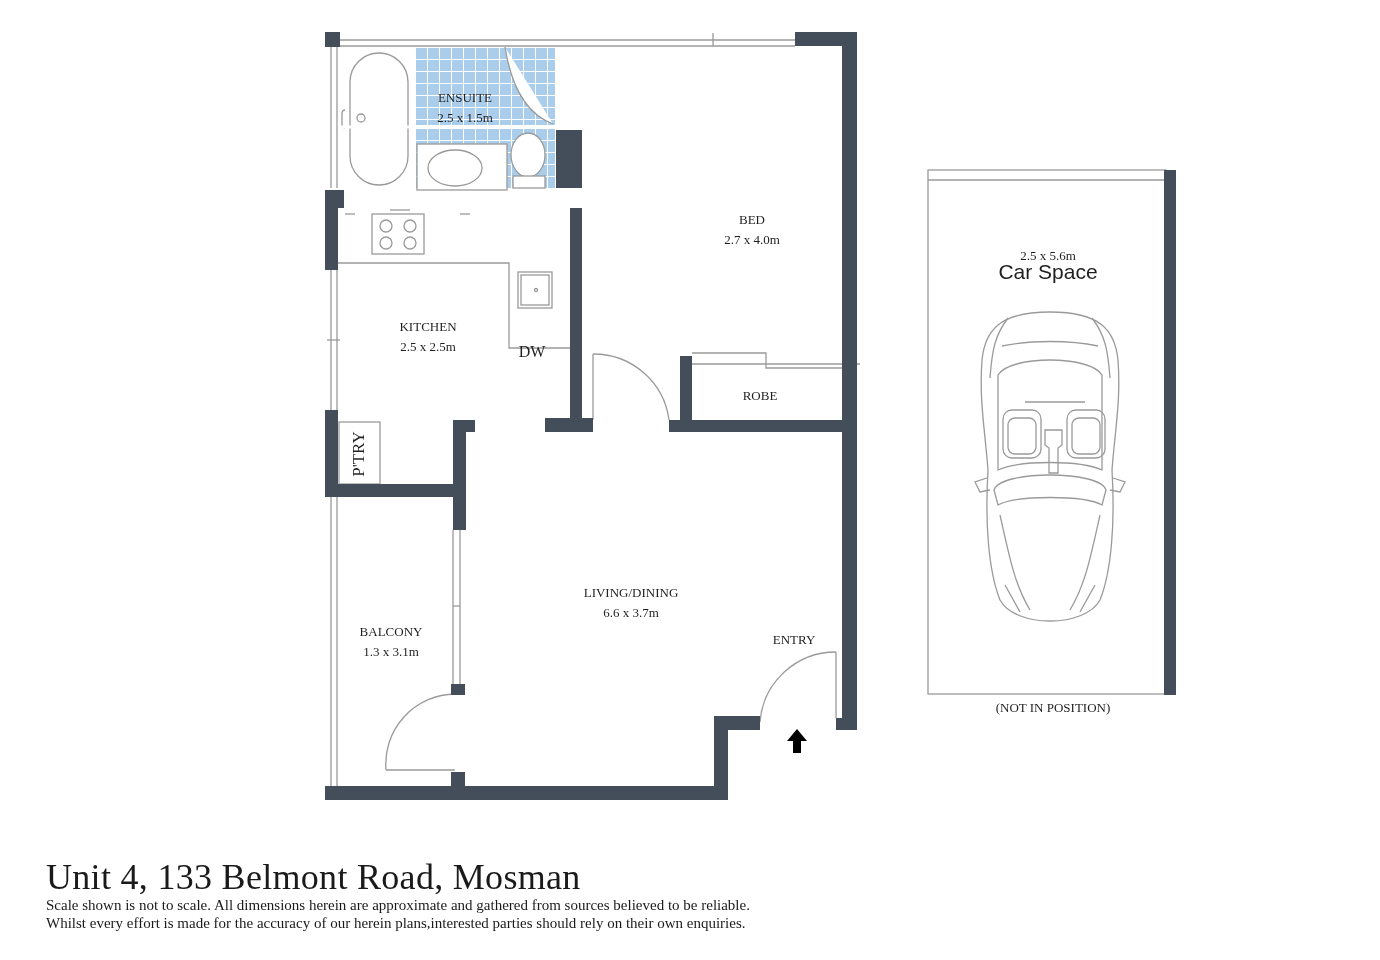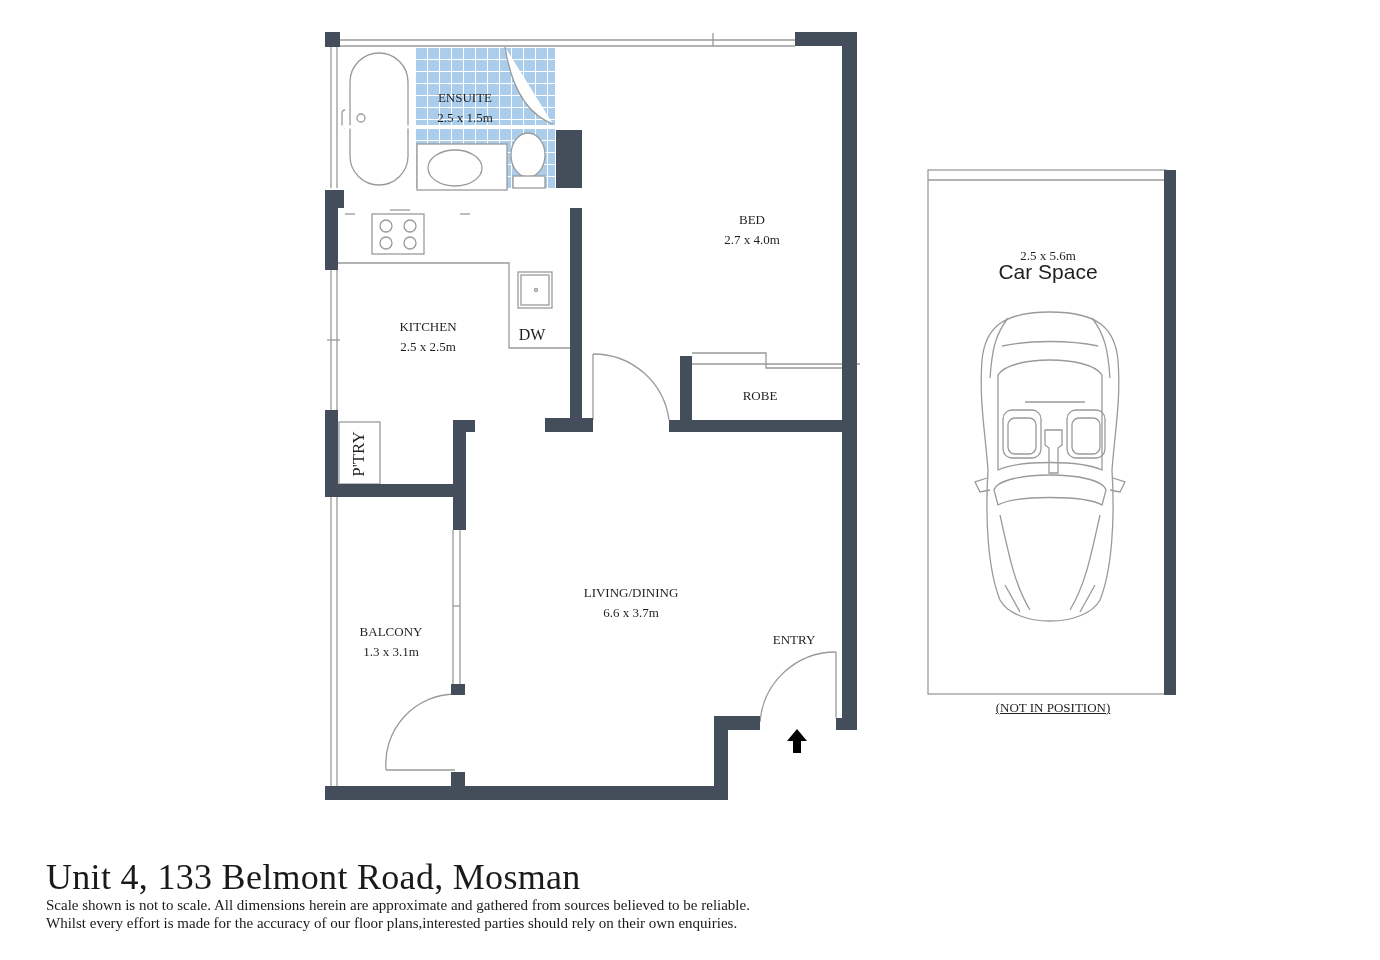--- a/index.html
+++ b/index.html
@@ -140,33 +140,33 @@
     <span>2.5 x 1.5m</span>
   </div>
   <div class="label" style="left:692px;top:210px;width:120px;">
     <span>BED</span>
     <span>2.7 x 4.0m</span>
   </div>
   <div class="label" style="left:368px;top:317px;width:120px;">
     <span>KITCHEN</span>
     <span>2.5 x 2.5m</span>
   </div>
-  <div class="label" style="left:512px;top:325px;width:40px;font-size:16px;">DW</div>
+  <div class="label" style="left:512px;top:342px;width:40px;font-size:16px;">DW</div>
   <div class="label" style="left:720px;top:386px;width:80px;">ROBE</div>
   <div class="label" style="left:329px;top:444px;width:60px;transform:rotate(-90deg);font-size:17px;">P'TRY</div>
   <div class="label" style="left:546px;top:583px;width:170px;">
     <span>LIVING/DINING</span>
     <span>6.6 x 3.7m</span>
   </div>
   <div class="label" style="left:336px;top:622px;width:110px;">
     <span>BALCONY</span>
     <span>1.3 x 3.1m</span>
   </div>
   <div class="label" style="left:754px;top:630px;width:80px;">ENTRY</div>
 
   <div class="label" style="left:948px;top:213px;width:200px;font-family:'Liberation Sans',sans-serif;font-size:21px;line-height:24px;margin-top:47px;">Car Space</div>
   <div class="label" style="left:948px;top:246px;width:200px;">2.5 x 5.6m</div>
-  <div class="label" style="left:928px;top:698px;width:250px;text-decoration:underline;">(NOT IN POSITION)</div>
+  <div class="label" style="left:928px;top:698px;width:250px;">(NOT IN POSITION)</div>
 </div>
 
 <div class="footer-title">Unit 4, 133 Belmont Road, Mosman</div>
 <div class="footer-note" style="top:895px;text-align:center;">Scale shown is not to scale. All dimensions herein are approximate and gathered from sources believed to be reliable.</div>
-<div class="footer-note" style="top:913px;">Whilst every effort is made for the accuracy of our floor plans,interested parties should rely on their own enquiries.</div>
+<div class="footer-note" style="top:913px;">Whilst every effort is made for the accuracy of our herein plans,interested parties should rely on their own enquiries.</div>
 
 </body></html>

